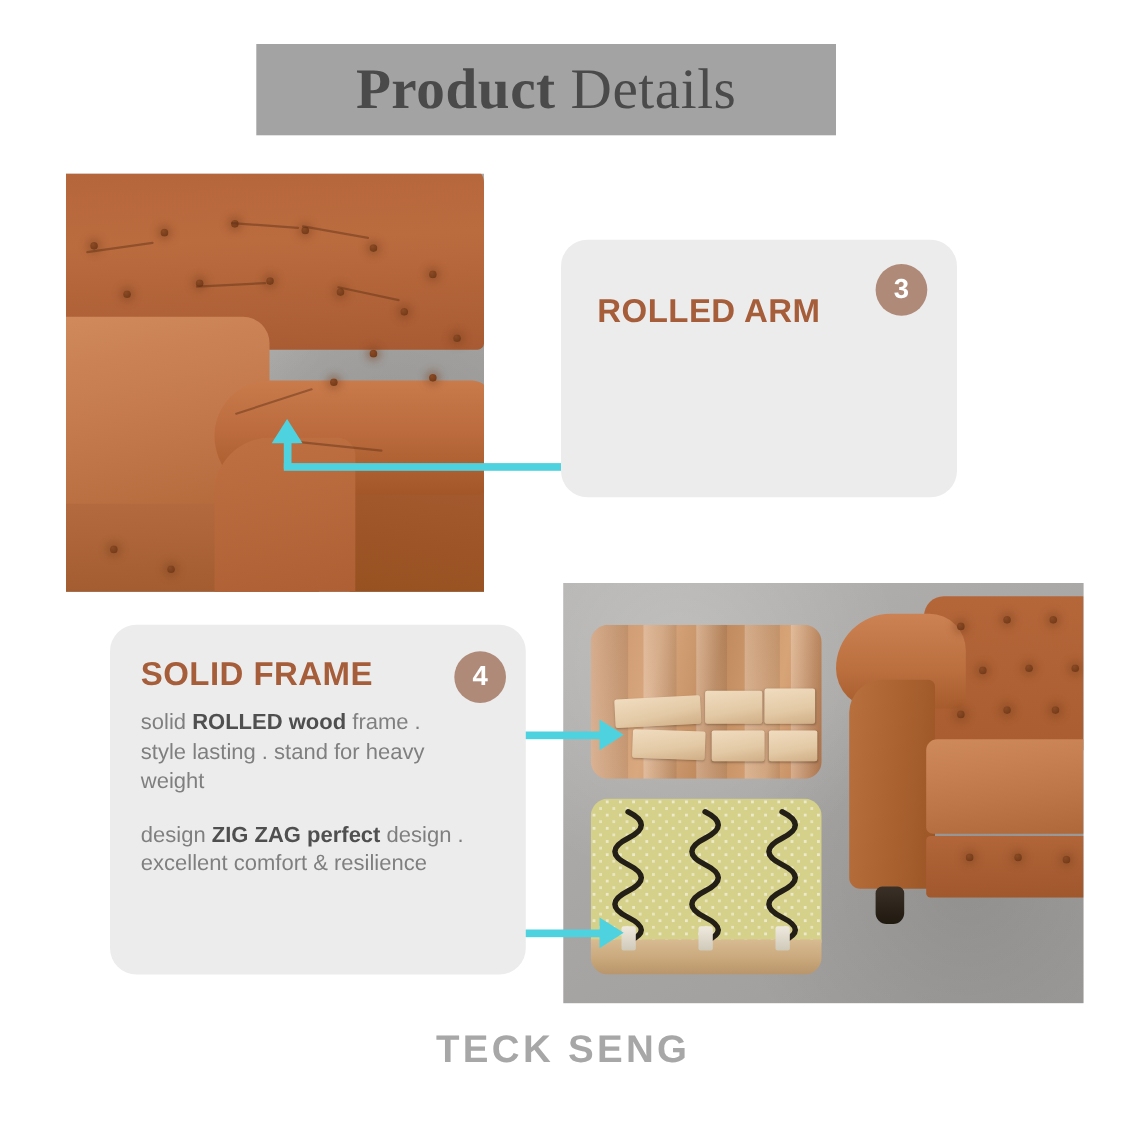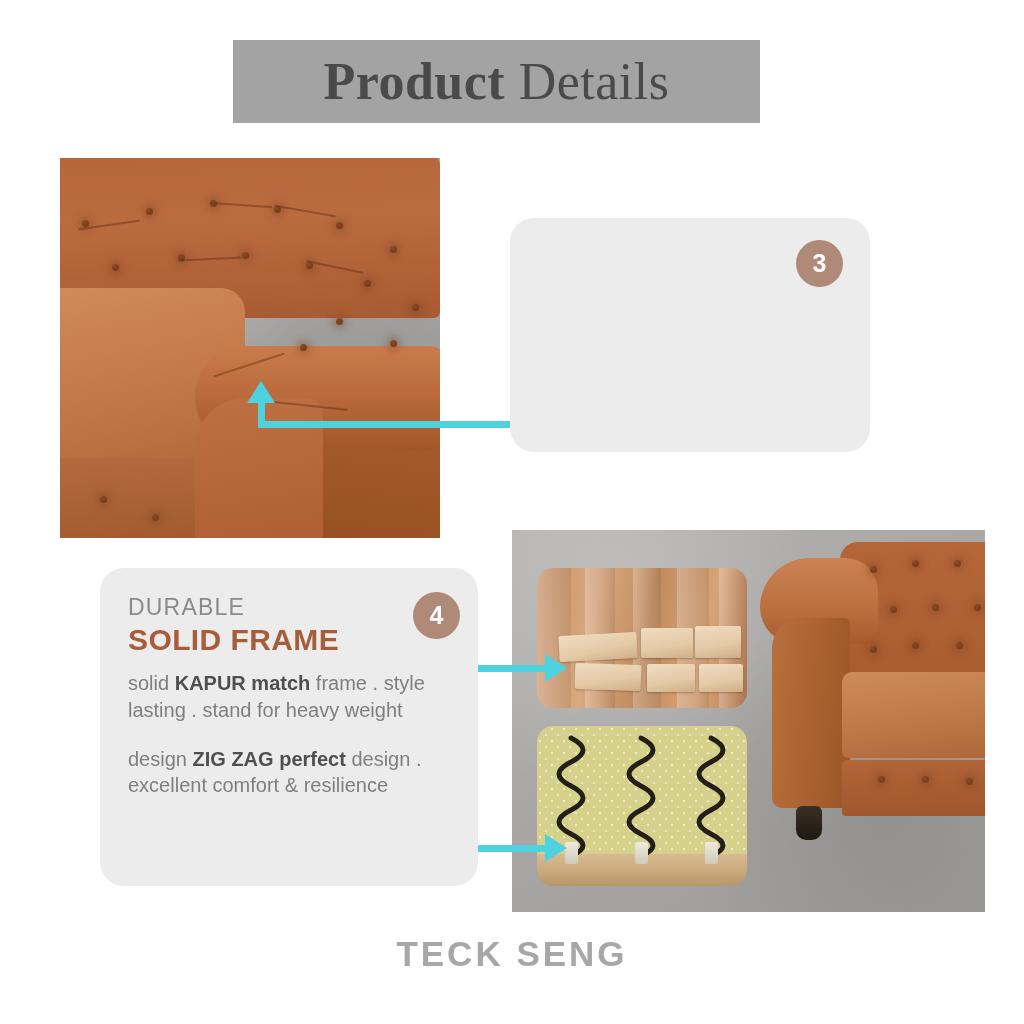--- a/index.html
+++ b/index.html
@@ -468,28 +468,28 @@
 <div class="conn">
   <div class="conn-dot" style="left:443px; top:785px;"></div>
   <div class="conn-line" style="left:448px; top:790px; width:7px; height:62px;"></div>
   <div class="conn-line" style="left:448px; top:845px; width:99px; height:7px;"></div>
   <div class="arrow-right" style="left:545px; top:834px;"></div>
 </div>
 
 <div class="card card-3">
   <div class="badge badge-3">3</div>
   <div class="card-body cb-3">
+    <div class="headline">ROLLED ARM</div>
   </div>
 </div>
 
 <div class="card card-4">
   <div class="badge badge-4">4</div>
   <div class="card-body cb-4">
-    <div class="eyebrow">DURABLE</div>
     <div class="headline">SOLID FRAME</div>
-    <div class="desc"><span>solid </span><b>KAPUR match</b><span> frame . style lasting . stand for heavy weight</span></div>
+    <div class="desc"><span>solid </span><b>ROLLED wood</b><span> frame . style lasting . stand for heavy weight</span></div>
     <div class="desc"><span>design </span><b>ZIG ZAG perfect</b><span> design . excellent comfort &amp; resilience</span></div>
   </div>
 </div>
 
 <div class="logo">
   <div class="logo-main">TECK SENG</div>
 </div>
 
 </body></html>

